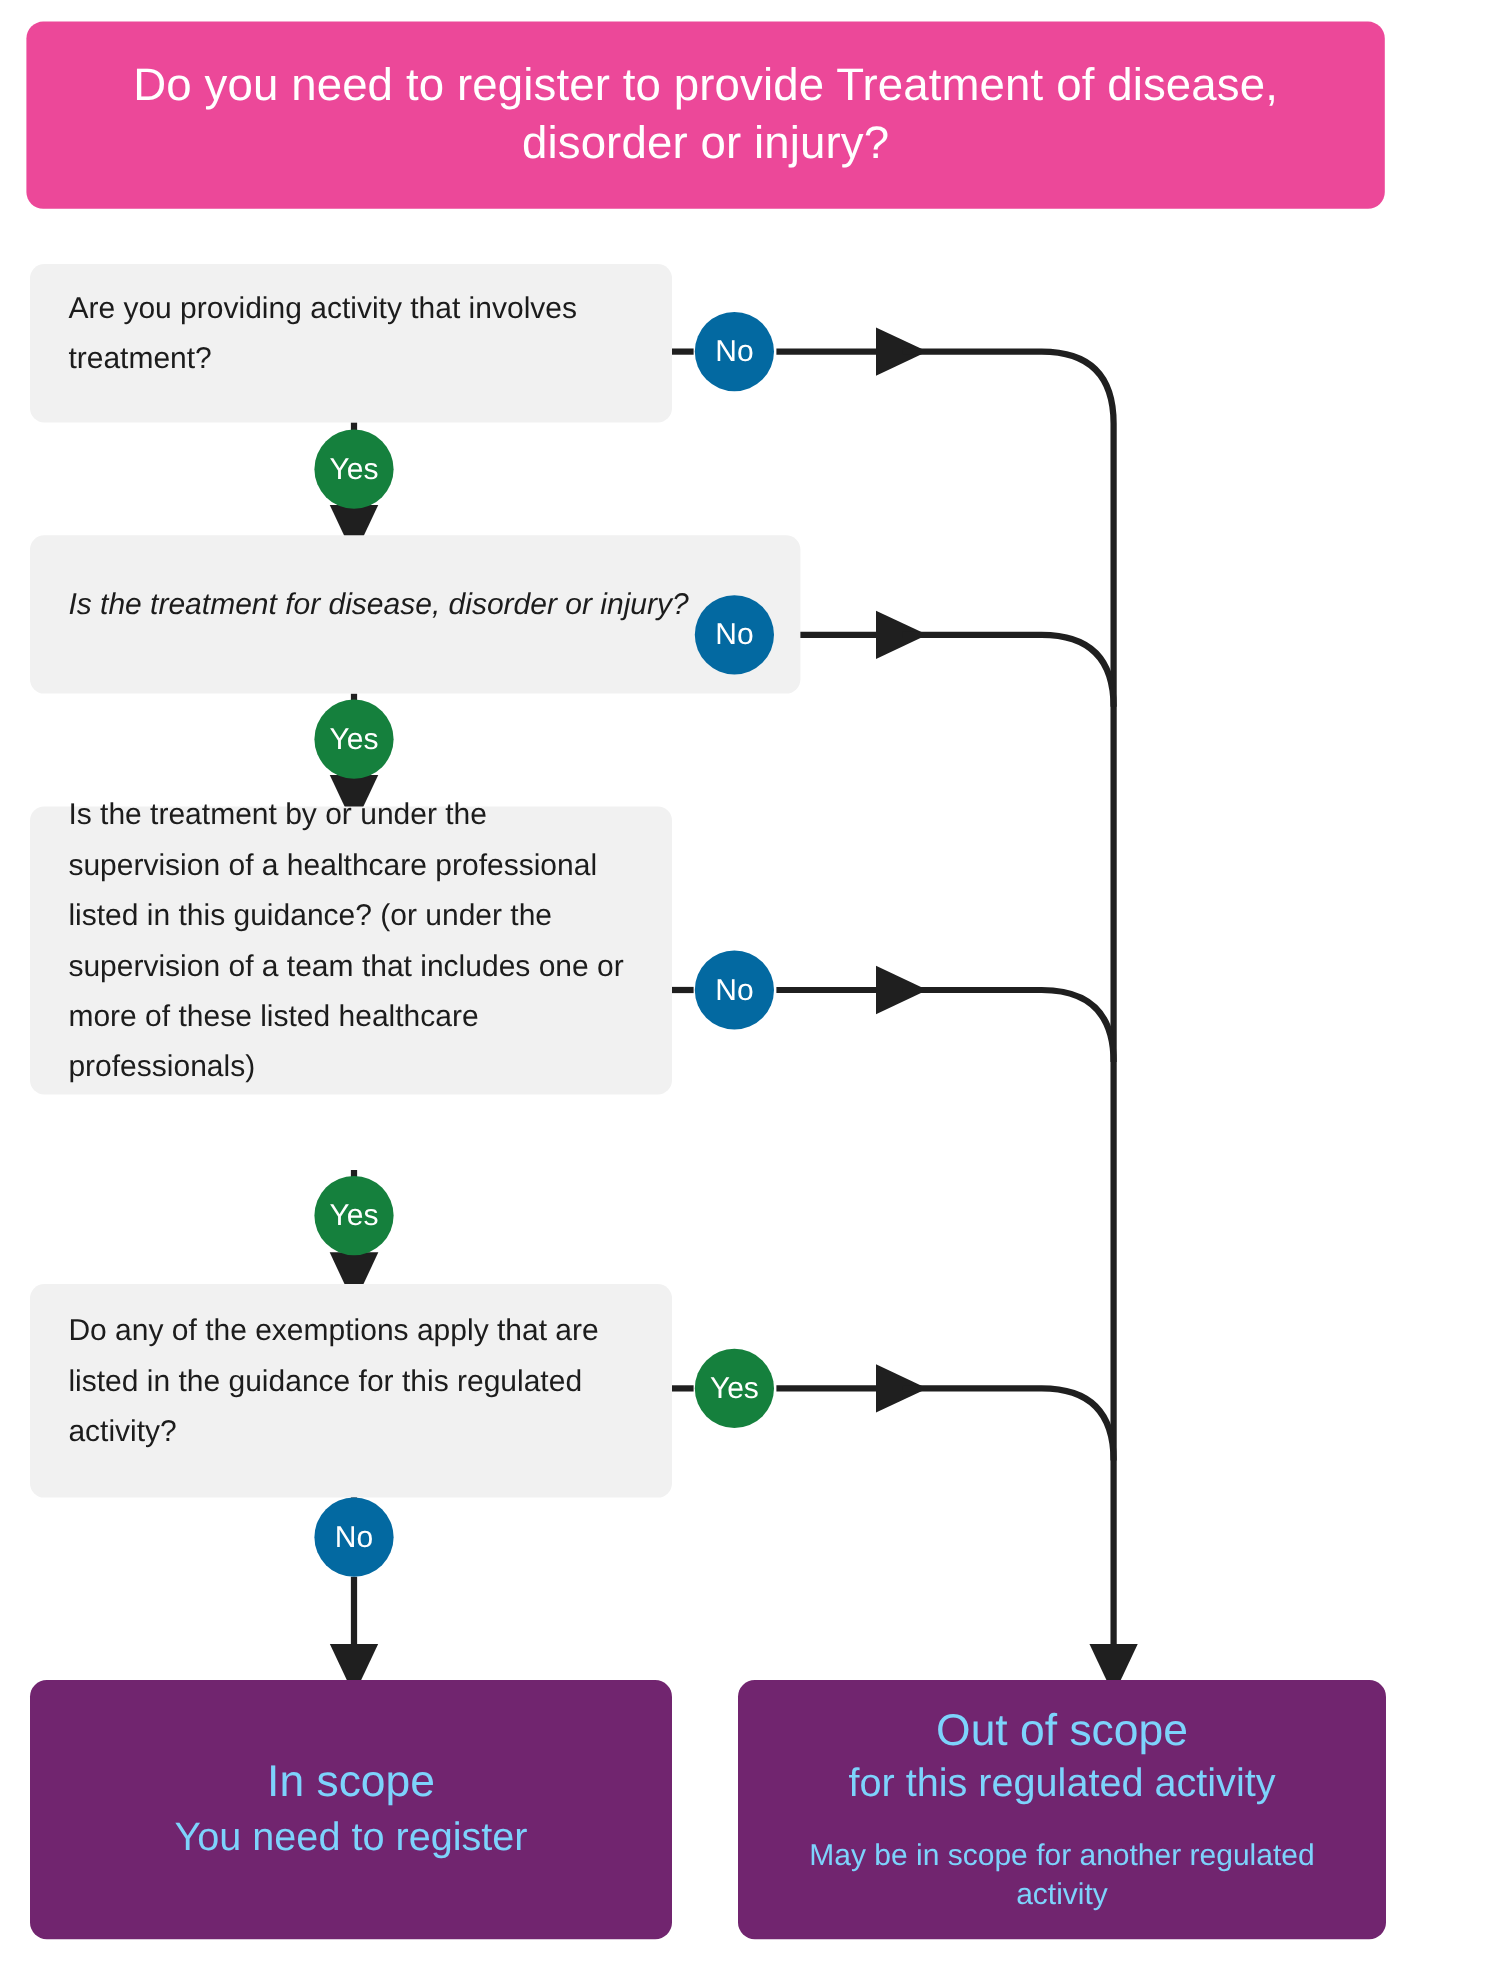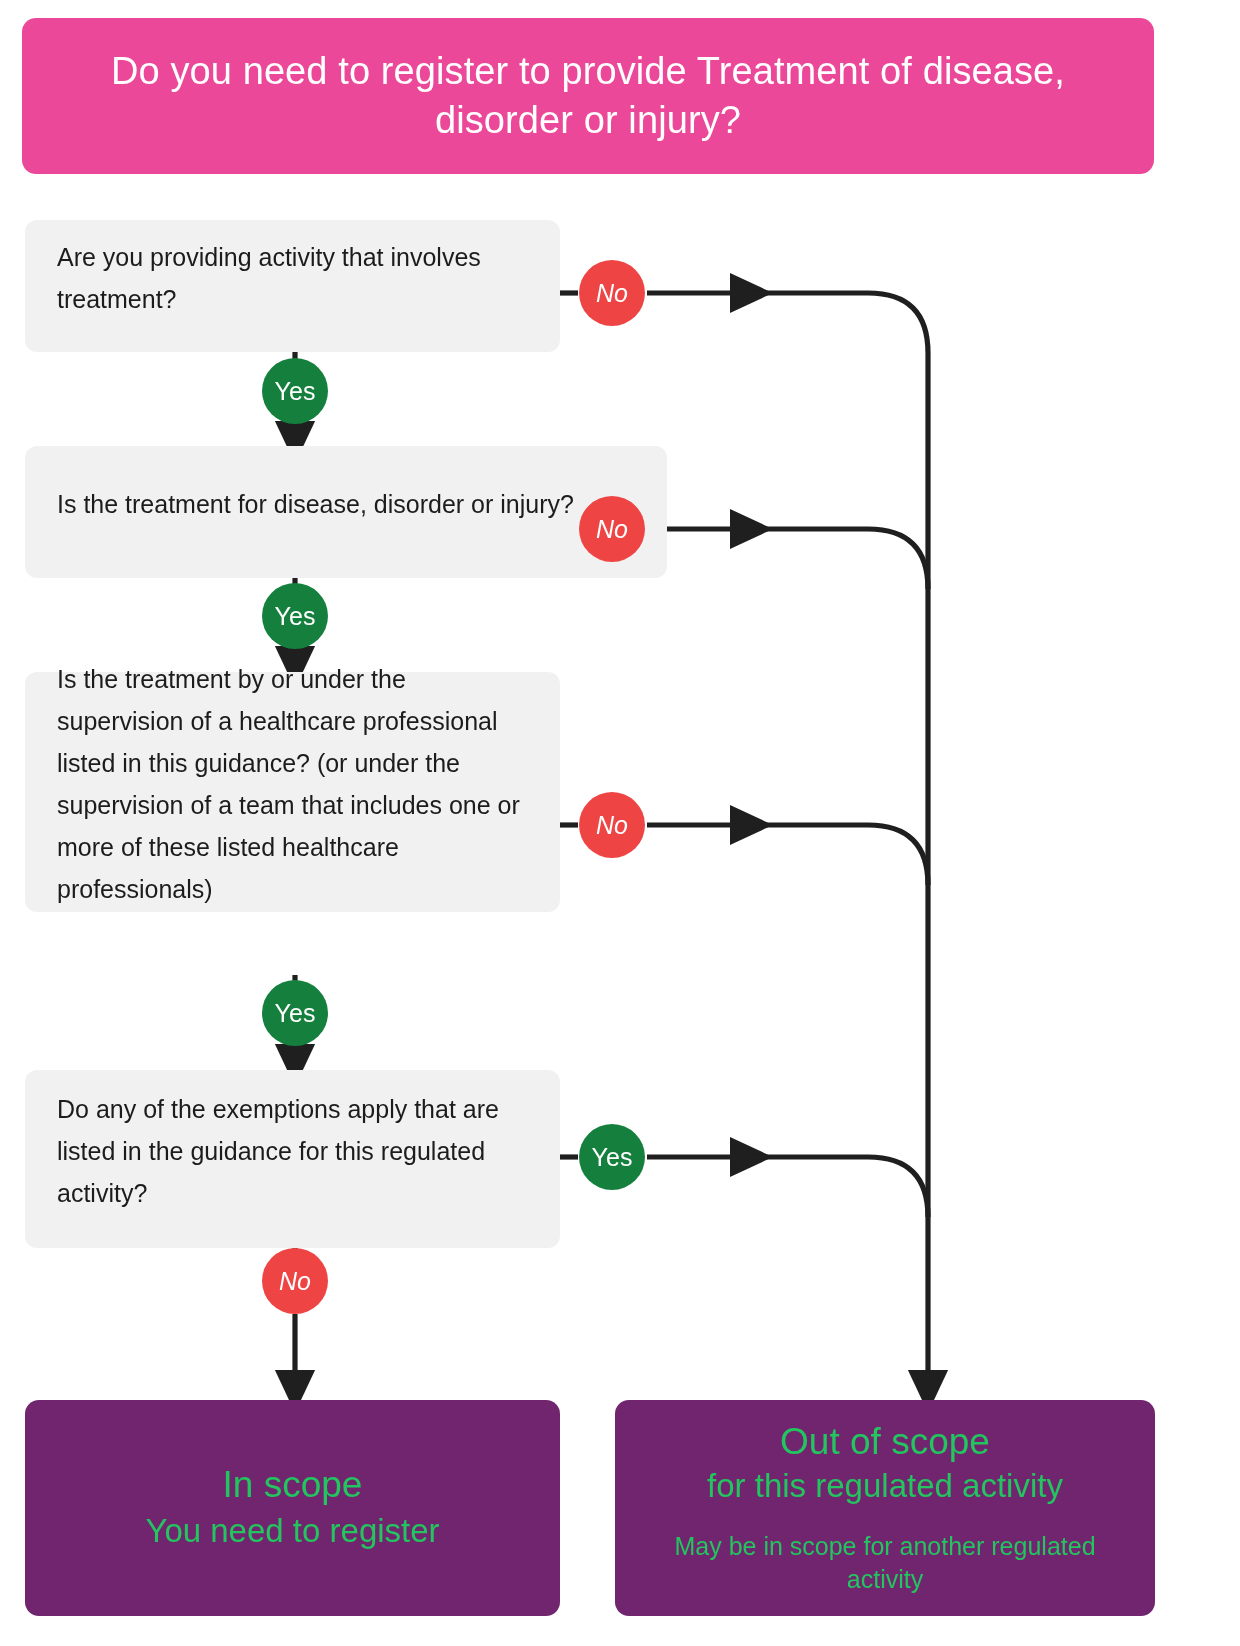--- a/index.html
+++ b/index.html
@@ -81,33 +81,33 @@
     border-radius: 50%;
     display: flex;
     align-items: center;
     justify-content: center;
     color: #ffffff;
     font-size: 25px;
     font-weight: 400;
     z-index: 5;
   }
   .pill-yes { background: #15803d; }
-  .pill-no  { background: #ef4444; font-style: italic; }
+  .pill-no  { background: #0369a1; }
 
   
   .outcome {
     position: absolute;
     background: #71256f;
     border-radius: 14px;
     box-sizing: border-box;
     display: flex;
     flex-direction: column;
     align-items: center;
     justify-content: center;
-    color: #22c55e;
+    color: #7dd3fc;
     text-align: center;
     padding: 0 26px;
   }
   .outcome-title {
     font-size: 37px;
     line-height: 1.18;
     font-weight: 400;
   }
   .outcome-sub {
     font-size: 33px;
@@ -178,21 +178,21 @@
   <div class="qbox" style="left:25px; top:220px; width:535px; height:132px;">
     <div class="qtext">Are you providing activity that involves treatment?</div>
   </div>
   <div class="pill pill-no" style="left:579px; top:260px;">
     <span>No</span>
   </div>
   <div class="pill pill-yes" style="left:262px; top:358px;">
     <span>Yes</span>
   </div>
 
-  <div class="qbox" style="left:25px; top:446px; width:642px; height:132px;">
+  <div class="qbox" style="left:25px; top:446px; width:642px; height:132px;font-style:italic;">
     <div class="qtext">Is the treatment for disease, disorder or injury?</div>
   </div>
   <div class="pill pill-no" style="left:579px; top:496px;">
     <span>No</span>
   </div>
   <div class="pill pill-yes" style="left:262px; top:583px;">
     <span>Yes</span>
   </div>
 
   <div class="qbox" style="left:25px; top:672px; width:535px; height:240px;">

